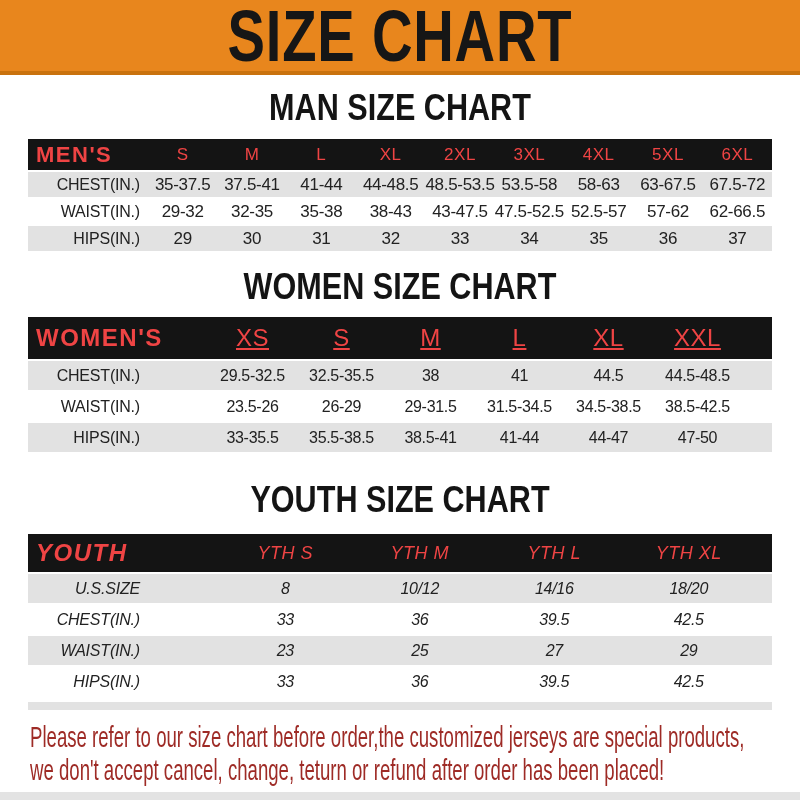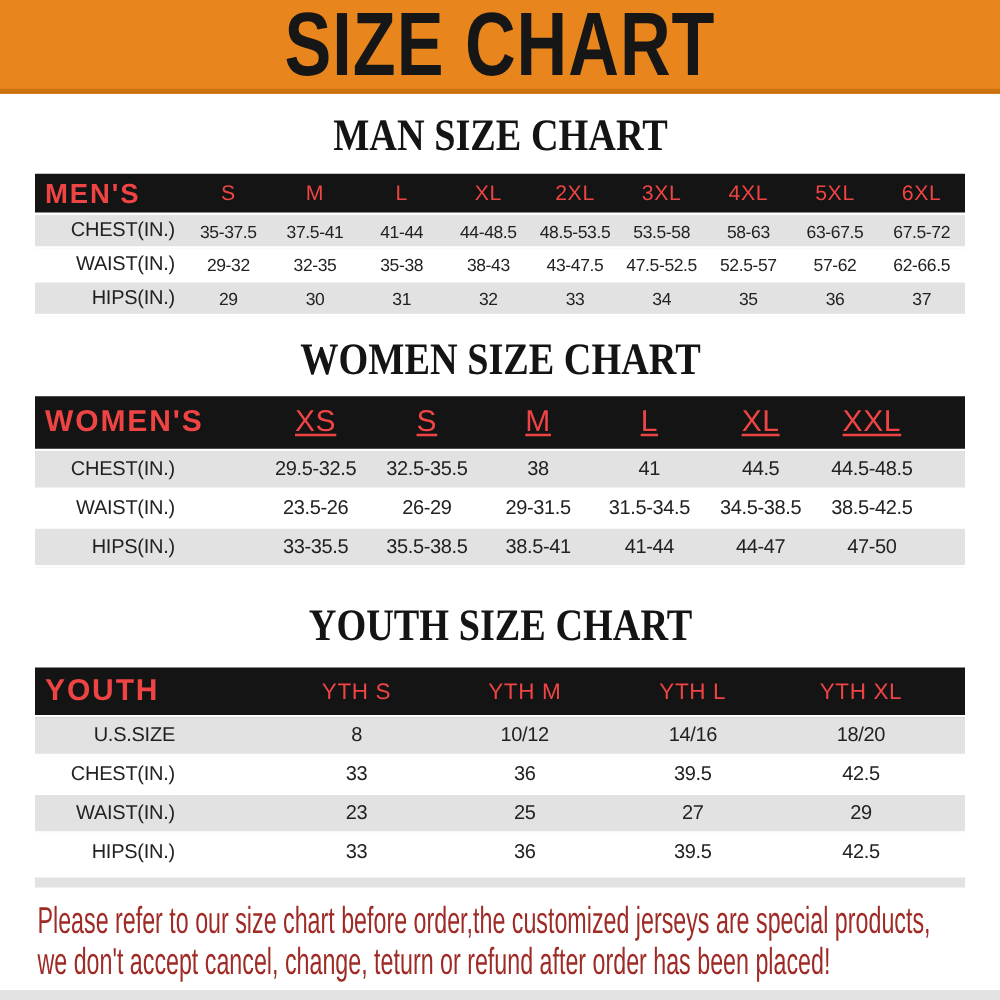--- a/index.html
+++ b/index.html
@@ -7,58 +7,58 @@
               font-family:"Liberation Sans","DejaVu Sans",sans-serif; color:#1a1a1a; }
   .page { position:relative; width:800px; height:800px; background:#fff; }
 
   
   .banner { height:75px; background:#E8861D; border-bottom:4px solid #C9720E;
             display:flex; align-items:center; justify-content:center; }
   .banner-title { font-size:72px; font-weight:bold; color:#161616; letter-spacing:1px;
                   display:inline-block; transform:scaleX(0.78); line-height:1; }
 
   
-  .sec-title { text-align:center; line-height:1;font-family:Liberation Serif, serif; }
+  .sec-title { text-align:center; line-height:1; }
   .sec-title .cond { display:inline-block; transform:scaleX(0.85); font-size:36px;
                      font-weight:bold; color:#141414; letter-spacing:0px; }
   #men-heading   { margin-top:15px; margin-bottom:13px; }
   #women-heading { margin-top:16px; margin-bottom:12px; }
   #youth-heading { margin-top:28px; margin-bottom:16px; }
 
   
   .tbl { margin:0 28px; }
   .thead { background:#141414; color:#ef4444; align-items:center; border-bottom:2px solid #fff; }
   .trow  { align-items:center; border-bottom:2px solid #ffffff; }
   .gray  { background:#E2E2E2; }
   .white { background:#ffffff; }
 
   .men-grid   { display:grid; grid-template-columns:120px repeat(9,1fr); }
   .women-grid { display:grid; grid-template-columns:180px repeat(6,1fr); padding-right:30px; }
-  .youth-grid { display:grid; grid-template-columns:190px repeat(4,1fr); padding-right:16px; }
+  .youth-grid { display:grid; grid-template-columns:190px repeat(4,1fr); padding-right:16px;font-style:italic; }
 
   .men-head   { height:33px; }
   .women-head { height:44px; }
   .youth-head { height:40px; }
   .men-row    { height:27px; }
   .women-row  { height:31px; }
   .youth-row  { height:31px; }
 
   .hlabel { padding-left:8px; font-weight:bold; letter-spacing:1.5px; }
   .men-head .hlabel   { font-size:22px; }
   .women-head .hlabel { font-size:24px; }
   .youth-head .hlabel { font-size:24px; }
 
   .hcol { text-align:center; letter-spacing:0.5px; }
   .men-head .hcol   { font-size:17px; }
   .women-head .hcol { font-size:24px;text-decoration:underline; }
   .youth-head .hcol { font-size:18px; }
 
   .rlabel { width:112px; text-align:right; font-size:16px; color:#222; letter-spacing:-0.2px; }
   .cell   { text-align:center; color:#222; letter-spacing:-0.3px; }
-  .men-row .cell   { font-size:14px; }
+  .men-row .cell   { font-size:17px; }
   .women-row .cell { font-size:16px; }
   .youth-row .cell { font-size:16px; }
 
   .youth-strip { margin:4px 28px 0 28px; height:8px; background:#E2E2E2; }
 
   
   .footer { margin:10px 0 0 30px; color:#9E2B26; }
   .footer-line { display:block; white-space:nowrap; font-size:30px; line-height:33px;
                  transform:scaleX(0.62); transform-origin:left center; }
   .bottom-strip { position:absolute; left:0; bottom:0; width:800px; height:8px; background:#E3E3E3; }

